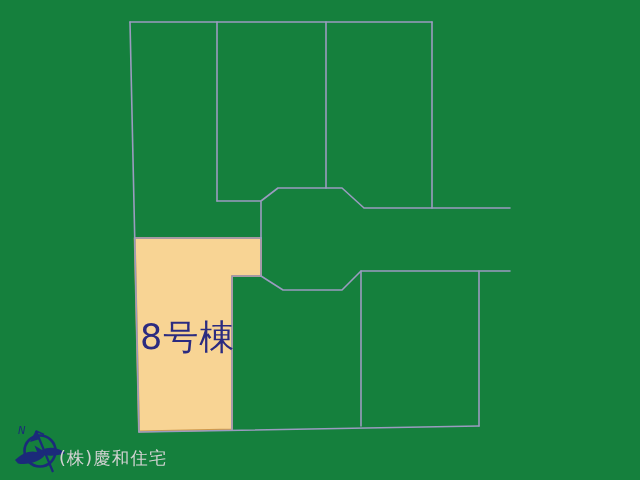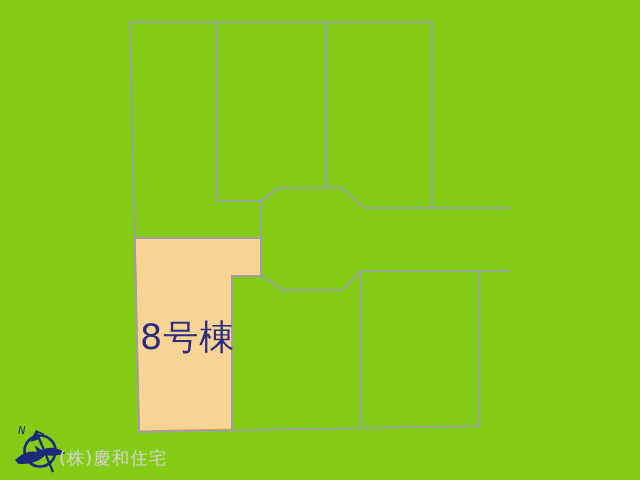--- a/index.html
+++ b/index.html
@@ -4,21 +4,21 @@
 <style>
   html, body {
     margin: 0;
     padding: 0;
     background: #ffffff;
   }
   .stage {
     position: relative;
     width: 640px;
     height: 480px;
-    background: #84cc16;
+    background: #15803d;
     overflow: hidden;
     font-family: "DejaVu Sans", "Liberation Sans", sans-serif;
   }
   svg text {
     font-family: "DejaVu Sans", "Liberation Sans", sans-serif;
   }
 </style>
 </head>
 <body>
 

